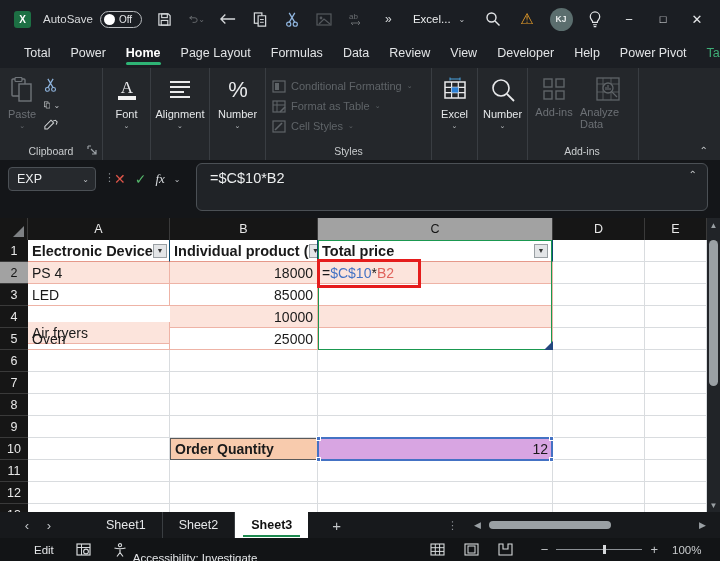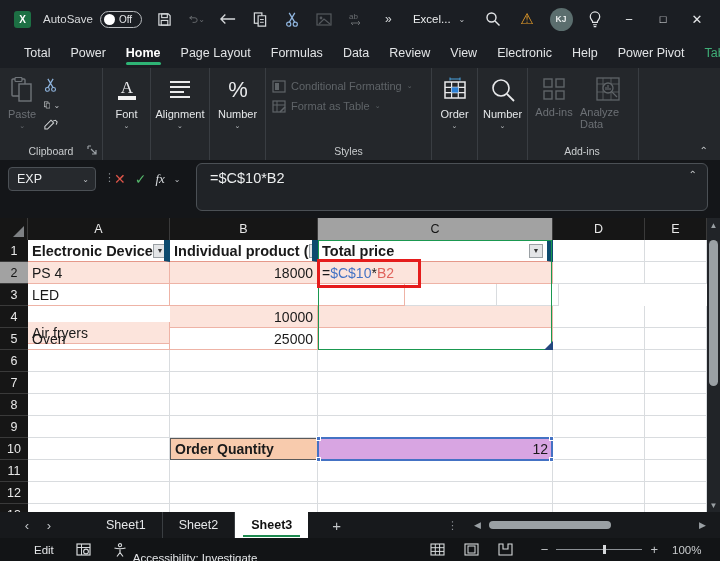--- a/index.html
+++ b/index.html
@@ -76,21 +76,21 @@
   .ghead { display:flex; height:22px; }
   .gcorner { width:28px; height:22px; background:#161616; border-right:1px solid #3a3a3a; position:relative; cursor:pointer; }
   .gcorner::after { content:""; position:absolute; right:3px; bottom:3px; border-left:11px solid transparent; border-bottom:11px solid #7e8184; }
   .gcol { height:22px; background:#161616; color:#e8e8e8; font-size:12.5px; display:flex; align-items:center; justify-content:center; border-right:1px solid #3a3a3a; cursor:pointer; }
   .gcol.hl { background:#a2a2a2; color:#141414; }
   .grow { display:flex; height:22px; }
   .grn { width:28px; background:#161616; color:#e8e8e8; font-size:12.5px; display:flex; align-items:center; justify-content:center; border-bottom:1px solid #3a3a3a; cursor:pointer; }
   .grn.hl { background:#a2a2a2; color:#141414; }
   .gcell { height:22px; border-right:1px solid #d9dcdf; border-bottom:1px solid #d9dcdf; font-size:14px; color:#1a1a1a; display:flex; align-items:center; padding:0 4px; overflow:hidden; white-space:nowrap; cursor:cell; position:relative; }
   .gcell.num { justify-content:flex-end; }
-  .gcell.th { font-weight:bold; font-size:14.5px; border-bottom:1px solid #e5988a; border-right:6px solid #0c4a6e; }
+  .gcell.th { font-weight:bold; font-size:14.5px; border-bottom:1px solid #e5988a; border-right:1px solid #0c4a6e; }
   .gcell.band { background:#fce4dc; border-bottom:1px solid #eeb3a6; border-right:1px solid #eeb3a6; }
   .gcell.tw { border-bottom:1px solid #eeb3a6; border-right:1px solid #eeb3a6; }
   .gcell.oq { background:#f8cbad; border:1px solid #5a5a5a; font-weight:bold; }
   .gcell.qty { background:#d8a5e2; }
   .filt { margin-left:auto; width:14px; height:14px; background:#e3e5e7; border:1px solid #9aa0a4; font-size:7px; color:#333; display:flex; align-items:center; justify-content:center; flex:none; cursor:pointer; }
   
   .ovl { position:absolute; pointer-events:none; }
   .green-outline { left:318px; top:22px; width:234px; height:110px; border:1px solid #1a9850; }
   .red-note { left:317px; top:41px; width:104px; height:29px; border:3px solid #e51c1c; }
   .tbl-handle { left:544px; top:123px; width:0; height:0; border-left:9px solid transparent; border-bottom:9px solid #24477f; }
@@ -225,21 +225,21 @@
 <div class="menubar">
   <div class="mtabs" id="menu-tabs">
       <div class="mtab">Total</div>
       <div class="mtab">Power</div>
       <div class="mtab active">Home</div>
       <div class="mtab">Page Layout</div>
       <div class="mtab">Formulas</div>
       <div class="mtab">Data</div>
       <div class="mtab">Review</div>
       <div class="mtab">View</div>
-      <div class="mtab">Electronic</div>
+      <div class="mtab">Developer</div>
       <div class="mtab">Help</div>
       <div class="mtab">Power Pivot</div>
       <div class="mtab ctx">Table Design</div>
     </div>
 
 </div>
 
 <div class="ribbon">
   <div class="rgroup clip-g">
     <div class="clip-inner">
@@ -325,32 +325,40 @@
     </div>
     <div class="stylerow">
       <svg width="14" height="13" viewBox="0 0 14 13">
           <rect x="1" y="1" width="12" height="11" fill="none" stroke="#5f6468" stroke-width="1.2"></rect>
           <path d="M1 5 h12 M5 1 v11" stroke="#5f6468" stroke-width="1"></path>
           <path d="M8 12 l5-5" stroke="#5f6468" stroke-width="1.6"></path>
         </svg>
       <span class="slab">Format as Table</span>
       <span class="schev">⌄</span>
     </div>
+    <div class="stylerow">
+      <svg width="14" height="13" viewBox="0 0 14 13">
+          <rect x="1" y="1" width="12" height="11" fill="none" stroke="#5f6468" stroke-width="1.2"></rect>
+          <path d="M3 10 l7-7" stroke="#5f6468" stroke-width="1.6"></path>
+        </svg>
+      <span class="slab">Cell Styles</span>
+      <span class="schev">⌄</span>
+    </div>
     <span class="glabel">Styles</span>
   </div>
 
   <div class="rgroup one-g cells-g">
     <div class="bigbtn">
       <svg width="26" height="26" viewBox="0 0 26 26">
           <path d="M8 2 h10 M8 0.5 v3 M18 0.5 v3" stroke="#4aa3df" stroke-width="1"></path>
           <rect x="3" y="5" width="20" height="16" fill="none" stroke="#e9eaec" stroke-width="1.5"></rect>
           <path d="M3 10.3 h20 M3 15.6 h20 M9.6 5 v16 M16.3 5 v16" stroke="#e9eaec" stroke-width="1.2"></path>
           <rect x="9.6" y="10.3" width="6.7" height="5.3" fill="#2a7fd4"></rect>
         </svg>
-      <span class="blab">Order</span>
+      <span class="blab">Excel</span>
       <span class="bchev">⌄</span>
     </div>
   </div>
 
   <div class="rgroup one-g edit-g">
     <div class="bigbtn">
       <svg width="26" height="26" viewBox="0 0 26 26">
           <circle cx="11" cy="11" r="8" fill="none" stroke="#e9eaec" stroke-width="1.6"></circle>
           <path d="M17 17 L24 24" stroke="#e9eaec" stroke-width="1.8"></path>
         </svg>
@@ -430,20 +438,21 @@
         <span style="color: rgb(68, 114, 196);">$C$10</span>
         <span style="color: rgb(26, 26, 26);">*</span>
         <span style="color: rgb(224, 99, 92);">B2</span>
       </div>
       <div class="gcell" style="width: 92px;"></div>
       <div class="gcell" style="width: 62px;"></div>
     </div>
     <div class="grow">
       <div class="grn">3</div>
       <div class="gcell tw" style="width: 142px;">LED</div>
+      <div class="gcell tw num" style="width: 148px;">85000</div>
       <div class="gcell tw" style="width: 235px;"></div>
       <div class="gcell" style="width: 92px;"></div>
       <div class="gcell" style="width: 62px;"></div>
     </div>
     <div class="grow">
       <div class="grn">4</div>
       <div class="gcell band" style="width: 142px; margin-top: 16px;">Air fryers</div>
       <div class="gcell band num" style="width: 148px;">10000</div>
       <div class="gcell band" style="width: 235px;"></div>
       <div class="gcell" style="width: 92px;"></div>

